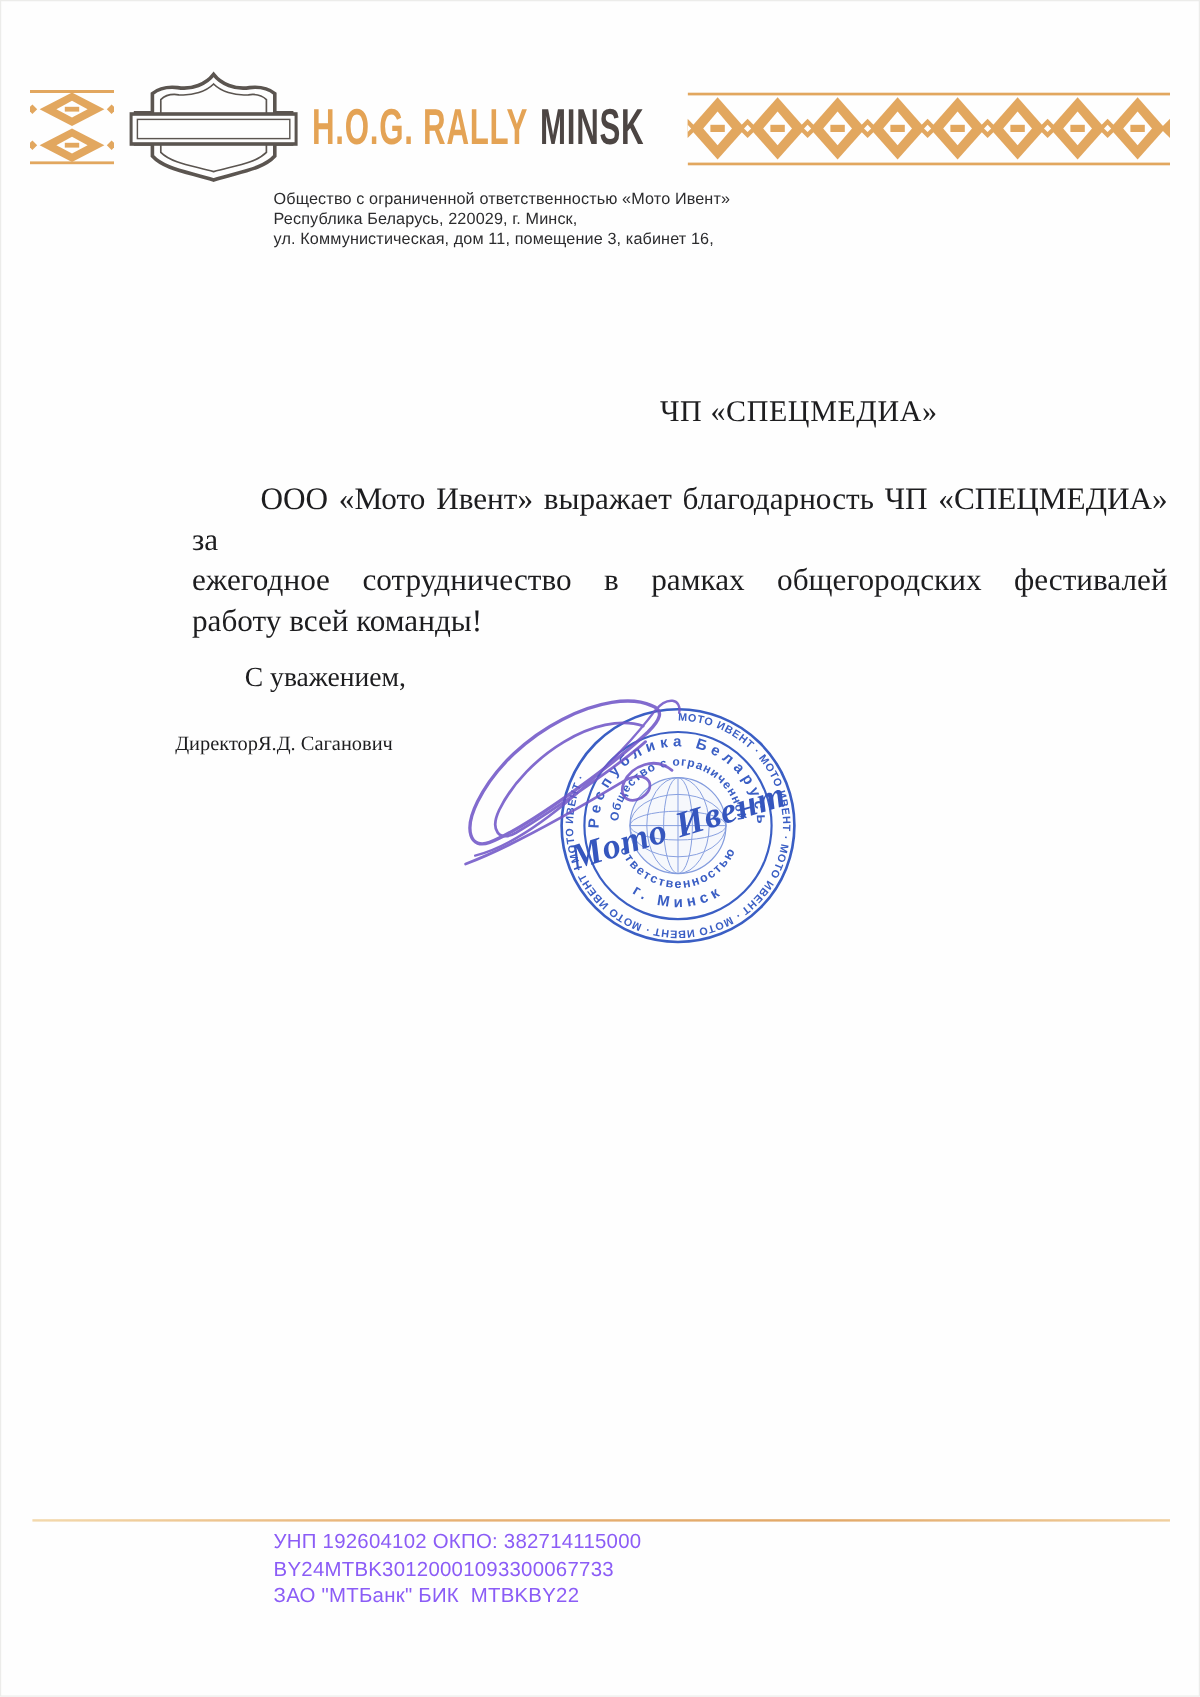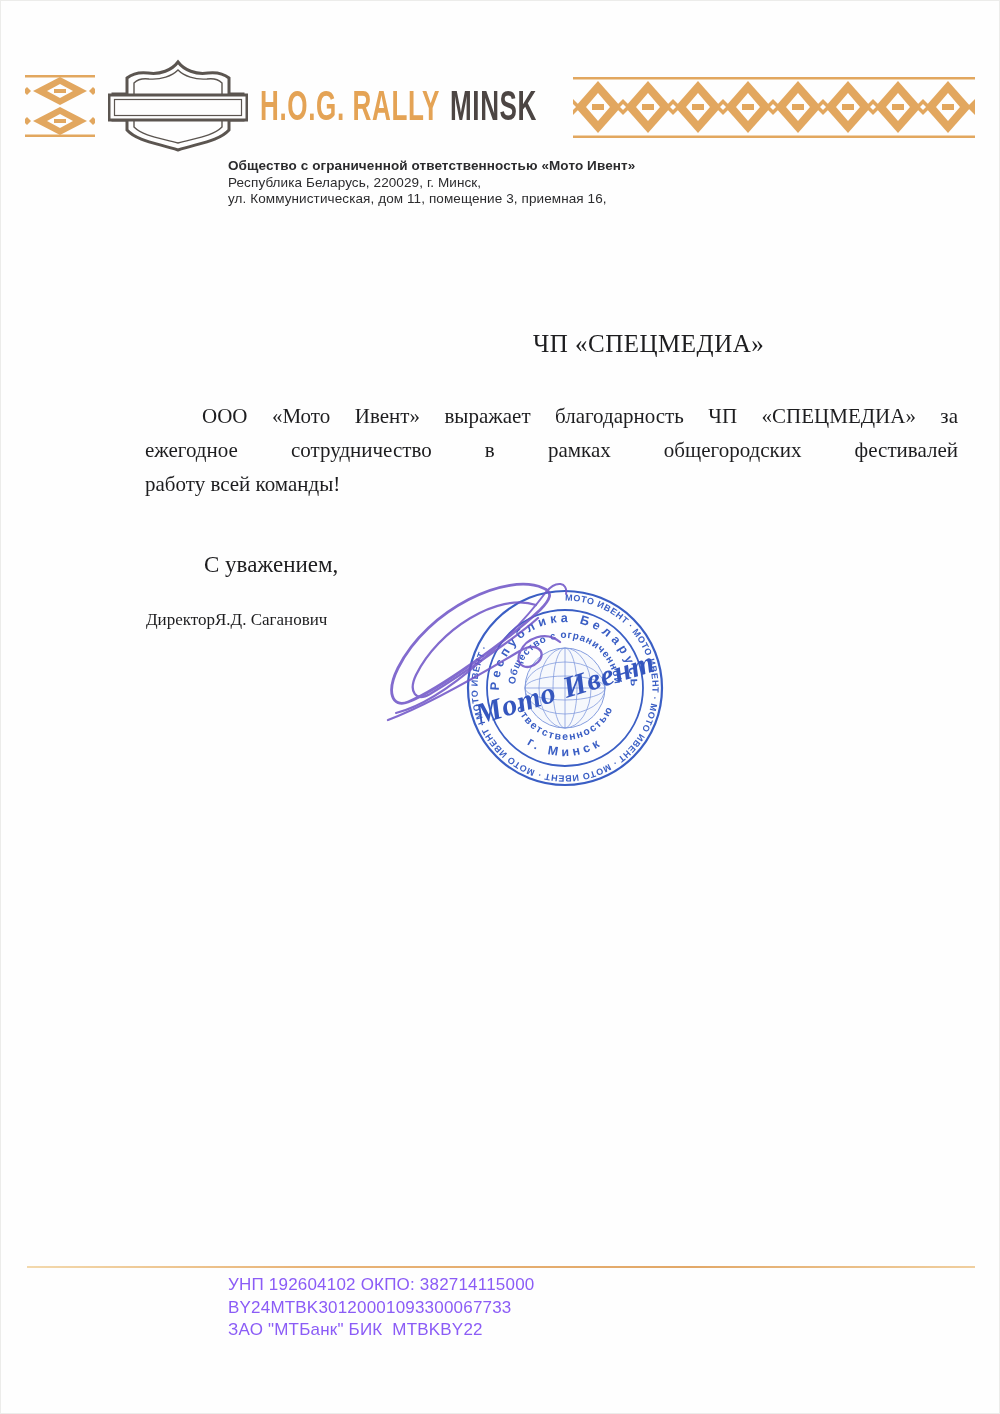--- a/index.html
+++ b/index.html
@@ -11,26 +11,26 @@
   
   .hog-title{position:absolute;left:260px;top:82px;white-space:nowrap;
              font-weight:bold;font-size:42px;letter-spacing:1px;
              transform:scaleX(.62);transform-origin:left center;
              font-family:"Liberation Sans",sans-serif;}
   .hog-accent{color:#E4A355;}
   .hog-dark{color:#4C4543;margin-left:16px;}
 
   .company{position:absolute;left:228px;top:158px;font-size:13.5px;line-height:16.5px;
            color:#2b2b2d;letter-spacing:.1px;}
-  .company .b{font-weight:bold;}
+  .company .b{font-weight:normal;}
 
   
   .serif{font-family:"Liberation Serif",serif;color:#1d1d1f;}
-  .addressee{position:absolute;left:533px;top:330px;font-size:25px;letter-spacing:.5px;}
-  .bodytext{position:absolute;left:145px;top:399px;width:813px;font-size:21px;line-height:34px;}
+  .addressee{position:absolute;left:550px;top:330px;font-size:25px;letter-spacing:.5px;}
+  .bodytext{position:absolute;left:160px;top:399px;width:813px;font-size:26px;line-height:34px;}
   .jline{text-align:justify;text-align-last:justify;}
   .jline.first{text-indent:57px;}
   .jline.last{text-align-last:left;}
   .closing{position:absolute;left:204px;top:552px;font-size:23px;}
   .signrow{position:absolute;left:146px;top:610px;width:810px;display:flex;
            justify-content:flex-start;font-size:17px;}
 
   
   .st{font-family:"Liberation Sans",sans-serif;font-weight:bold;fill:#3A5EC4;}
   .ring-t{font-size:9px;letter-spacing:.6px;}
@@ -103,21 +103,21 @@
       <use href="#orn-tile" x="200"></use>
       <use href="#orn-tile" x="250"></use>
     <use href="#orn-tile" x="300"></use>
       <use href="#orn-tile" x="350"></use>
     <polygon points="402,22 394,30 402,38" fill="#E2A75F"></polygon>
   </svg>
 
   <div class="company">
     <div class="b">Общество с ограниченной ответственностью «Мото Ивент»</div>
     <div>Республика Беларусь, 220029, г. Минск,</div>
-    <div>ул. Коммунистическая, дом 11, помещение 3, приемная 16,</div>
+    <div>ул. Коммунистическая, дом 11, помещение 3, кабинет 16,</div>
   </div>
 
   <div class="addressee serif">ЧП «СПЕЦМЕДИА»</div>
 
   <div class="bodytext serif">
     <div class="jline first">ООО «Мото Ивент» выражает благодарность ЧП «СПЕЦМЕДИА» за</div>
     <div class="jline">ежегодное сотрудничество в рамках общегородских фестивалей</div>
     <div class="jline last">работу всей команды!</div>
   </div>
 

